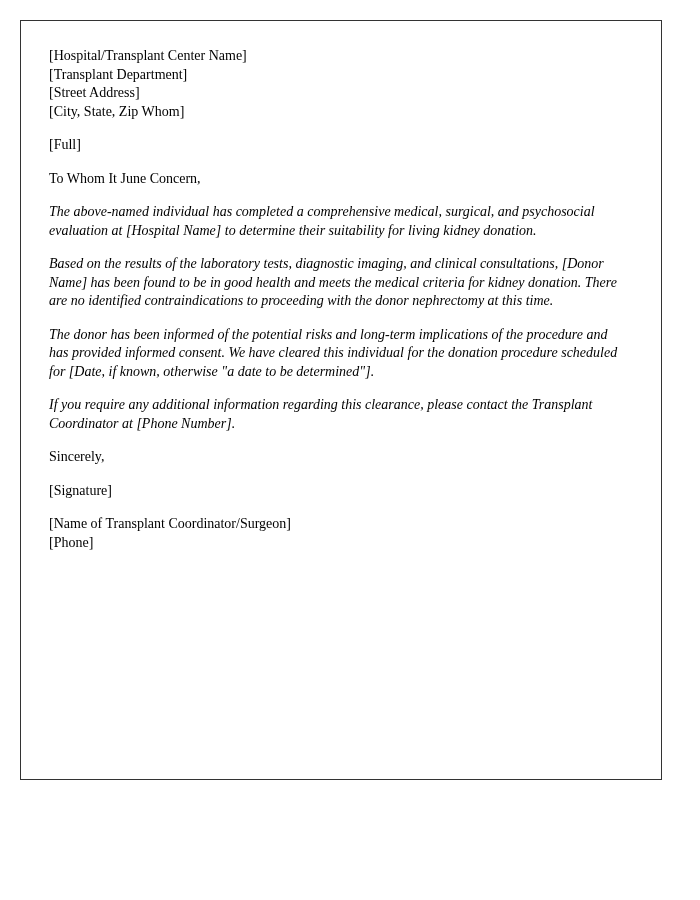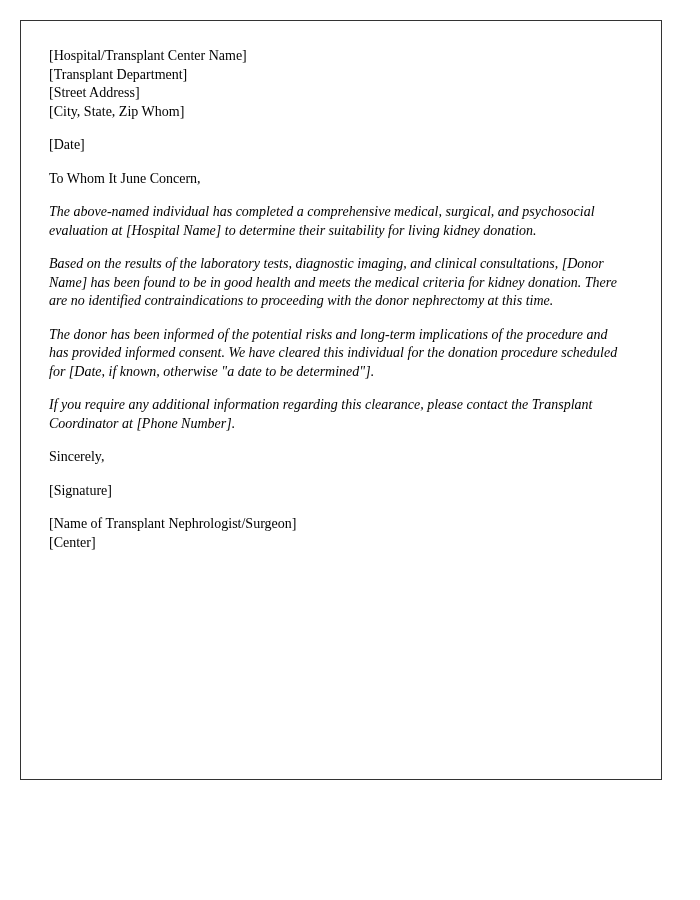--- a/index.html
+++ b/index.html
@@ -48,35 +48,35 @@
 
 <div class="letter">
 
   <div class="block">
     <div class="line">[Hospital/Transplant Center Name]</div>
     <div class="line">[Transplant Department]</div>
     <div class="line">[Street Address]</div>
     <div class="line">[City, State, Zip Whom]</div>
   </div>
 
-  <div class="block">[Date]</div>
+  <div class="block">[Full]</div>
 
 
   <div class="block">To Whom It June Concern,</div>
 
   <p class="block">The above-named individual has completed a comprehensive medical, surgical, and psychosocial evaluation at [Hospital Name] to determine their suitability for living kidney donation.</p>
 
   <p class="block">Based on the results of the laboratory tests, diagnostic imaging, and clinical consultations, [Donor Name] has been found to be in good health and meets the medical criteria for kidney donation. There are no identified contraindications to proceeding with the donor nephrectomy at this time.</p>
 
   <p class="block">The donor has been informed of the potential risks and long-term implications of the procedure and has provided informed consent. We have cleared this individual for the donation procedure scheduled for [Date, if known, otherwise "a date to be determined"].</p>
 
   <p class="block">If you require any additional information regarding this clearance, please contact the Transplant Coordinator at [Phone Number].</p>
 
   <div class="block">Sincerely,</div>
 
   <div class="block">[Signature]</div>
 
   <div class="block">
-    <div class="line">[Name of Transplant Nephrologist/Surgeon]</div>
-    <div class="line">[Center]</div>
+    <div class="line">[Name of Transplant Coordinator/Surgeon]</div>
+    <div class="line">[Phone]</div>
   </div>
 
 </div>
 
 </body></html>

